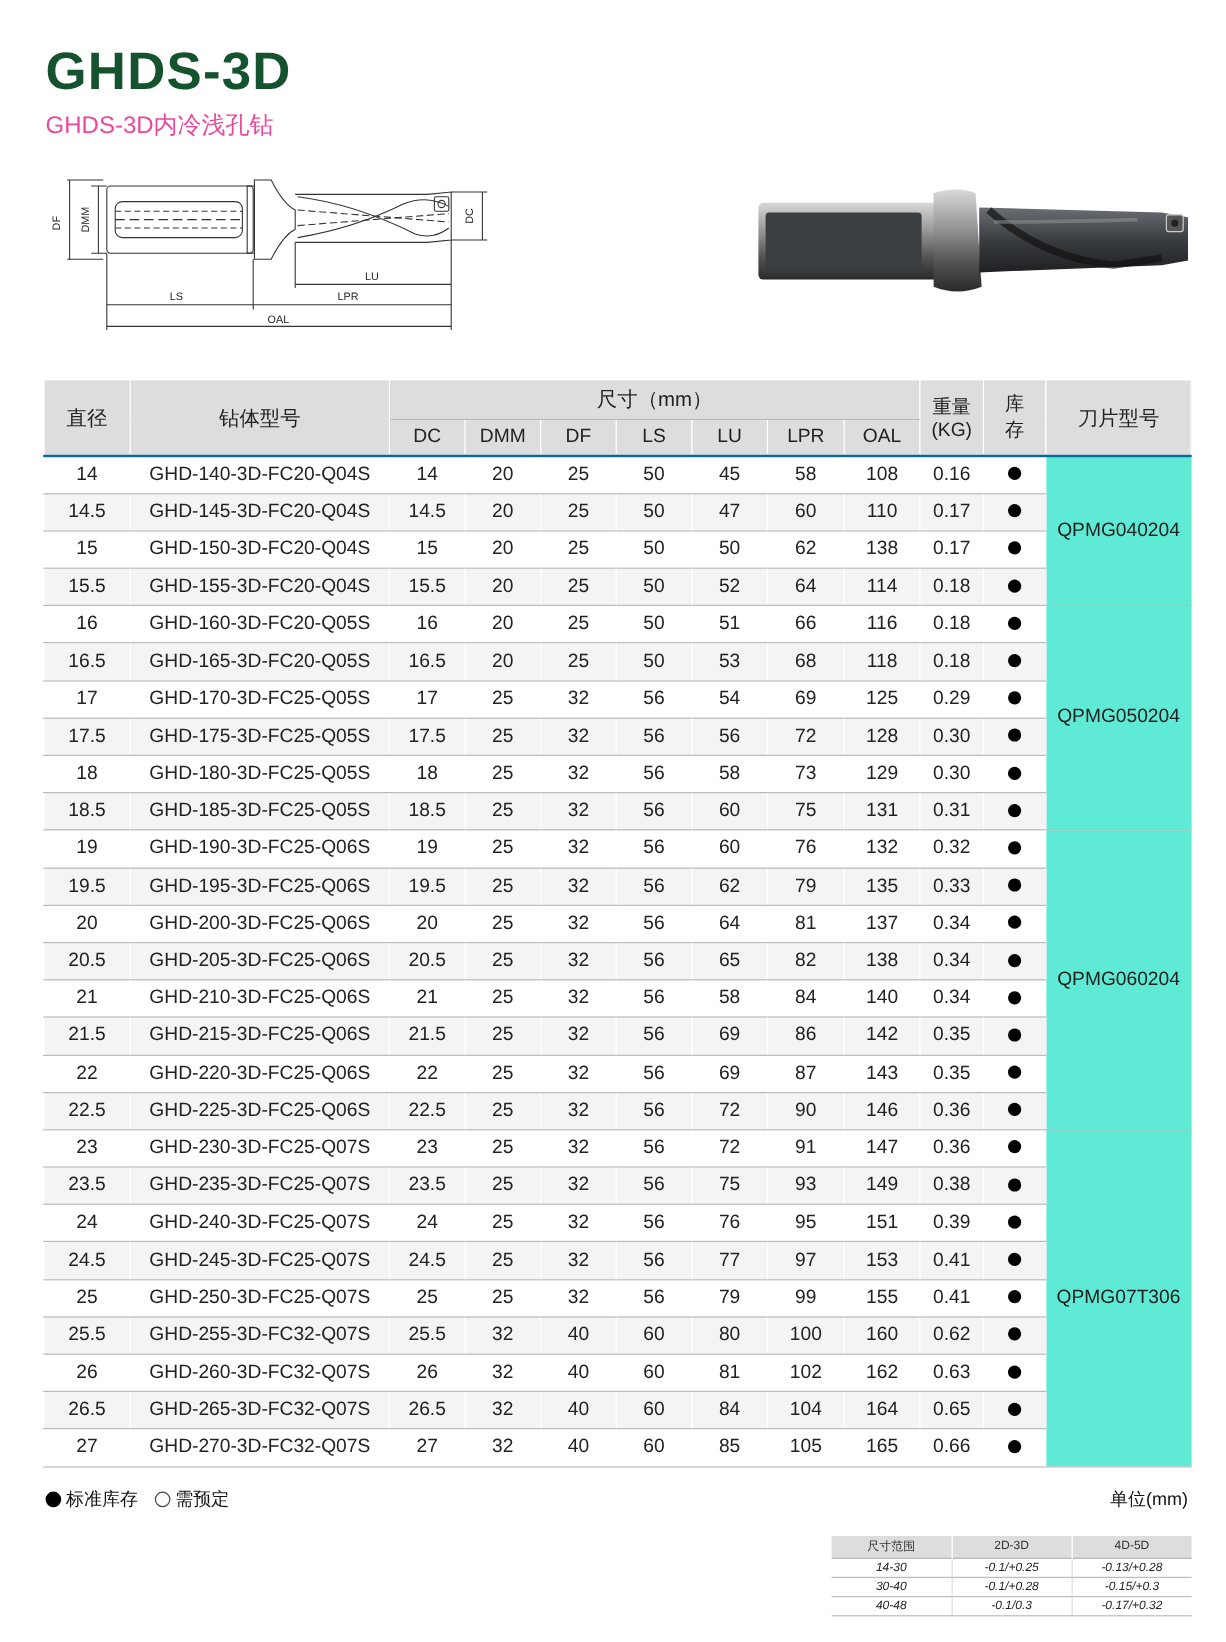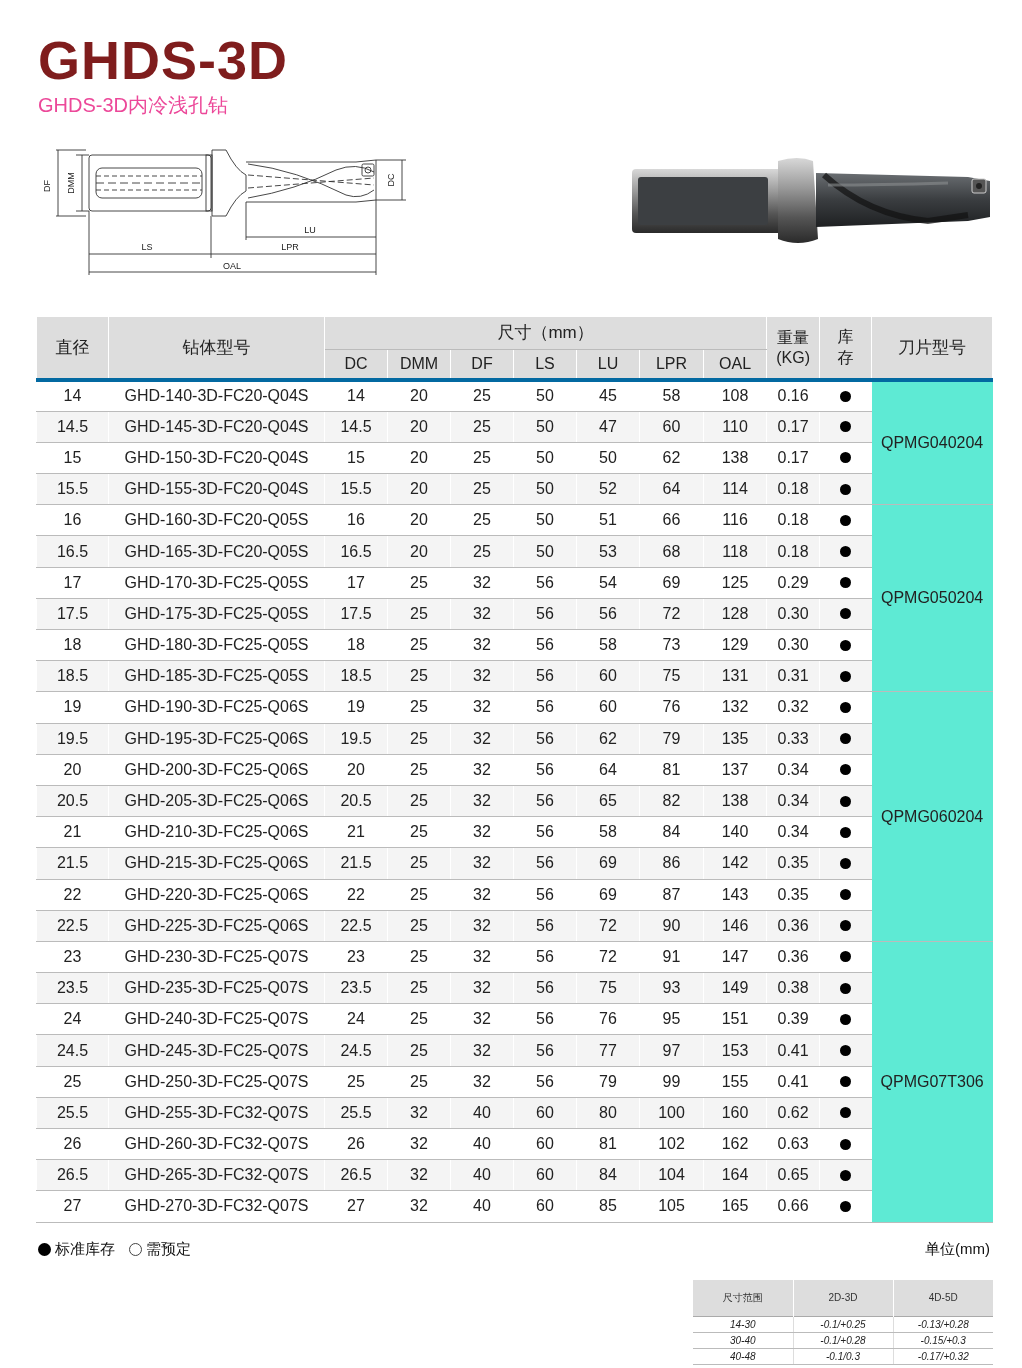--- a/index.html
+++ b/index.html
@@ -1,45 +1,45 @@
 <!DOCTYPE html>
 <html><head>
 <meta charset="utf-8">
 <style>
   * { box-sizing: border-box; margin: 0; padding: 0; }
   html, body { width: 1022px; height: 1368px; background: #ffffff; overflow: hidden; }
   body { font-family: "Liberation Sans", "DejaVu Sans", sans-serif; color: #222; position: relative; }
 
-  .title { position: absolute; left: 38px; top: 30px; font-size: 54px; font-weight: bold; color: #7f1d1d; letter-spacing: 1px; line-height: 60px; }
+  .title { position: absolute; left: 38px; top: 30px; font-size: 44px; font-weight: bold; color: #14532d; letter-spacing: 1px; line-height: 60px; }
   .subtitle { position: absolute; left: 38px; top: 92px; font-size: 20px; color: #ec4899; line-height: 26px; }
 
   .diagram { position: absolute; left: 36px; top: 140px; width: 380px; height: 140px; }
   .photo { position: absolute; left: 628px; top: 155px; width: 368px; height: 90px; }
 
   table.spec { position: absolute; left: 36px; top: 317px; width: 956px; border-collapse: collapse; table-layout: fixed; font-size: 16px; }
   table.spec th, table.spec td { text-align: center; vertical-align: middle; font-weight: normal; color: #222; }
   table.spec thead th { background: #dddddd; border-left: 1px solid #fff; border-right: 1px solid #fff; }
   table.spec thead tr.h1 th { height: 32px; }
   table.spec thead tr.h2 th { height: 31px; border-top: 1px solid #bbb; }
   table.spec thead tr.h1 th.sub-group { border-bottom: 1px solid #bbb; }
   table.spec thead th.main { font-size: 17px; }
-  table.spec thead { border-bottom: 4px solid #0369a1; }
+  table.spec thead { border-bottom: 2px solid #0369a1; }
   table.spec tbody td { height: 31.2px; border-bottom: 1px solid #bbb; border-left: 1px solid #fff; }
   table.spec tbody tr:nth-child(even) td.z { background: #f4f4f4; }
   table.spec tbody td.insert { background: #5eead4; border-left: none; font-size: 16px; }
   table.spec tbody td.stock { font-size: 15px; }
   .dot { display: inline-block; width: 11px; height: 11px; border-radius: 50%; background: #000; }
 
   .legend { position: absolute; left: 38px; top: 1240px; font-size: 15px; color: #111; display: flex; align-items: center; gap: 4px; }
   .legend .filled { display:inline-block; width: 13px; height: 13px; border-radius: 50%; background:#000; }
   .legend .hollow { display:inline-block; width: 13px; height: 13px; border-radius: 50%; border: 1px solid #444; background:#fff; margin-left: 10px; }
   .unit { position: absolute; right: 32px; top: 1240px; font-size: 15px; color: #111; }
 
   table.tol { position: absolute; left: 693px; top: 1280px; width: 300px; border-collapse: collapse; font-size: 10px; table-layout: fixed; }
-  table.tol th { background: #dddddd; height: 36px; font-weight: normal; border-left: 1px solid #fff; color: #333; }
+  table.tol th { background: #dddddd; height: 18px; font-weight: normal; border-left: 1px solid #fff; color: #333; }
   table.tol td { height: 16px; text-align: center; border-bottom: 1px solid #bbb; border-left: 1px solid #ddd; color: #222; font-style: italic; }
   table.tol td:first-child, table.tol th:first-child { border-left: none; }
   table.tol thead { border-bottom: 1px solid #aaa; }
 </style>
 </head>
 <body>
 
 <div class="title">GHDS-3D</div>
 <div class="subtitle">GHDS-3D内冷浅孔钻</div>
 

